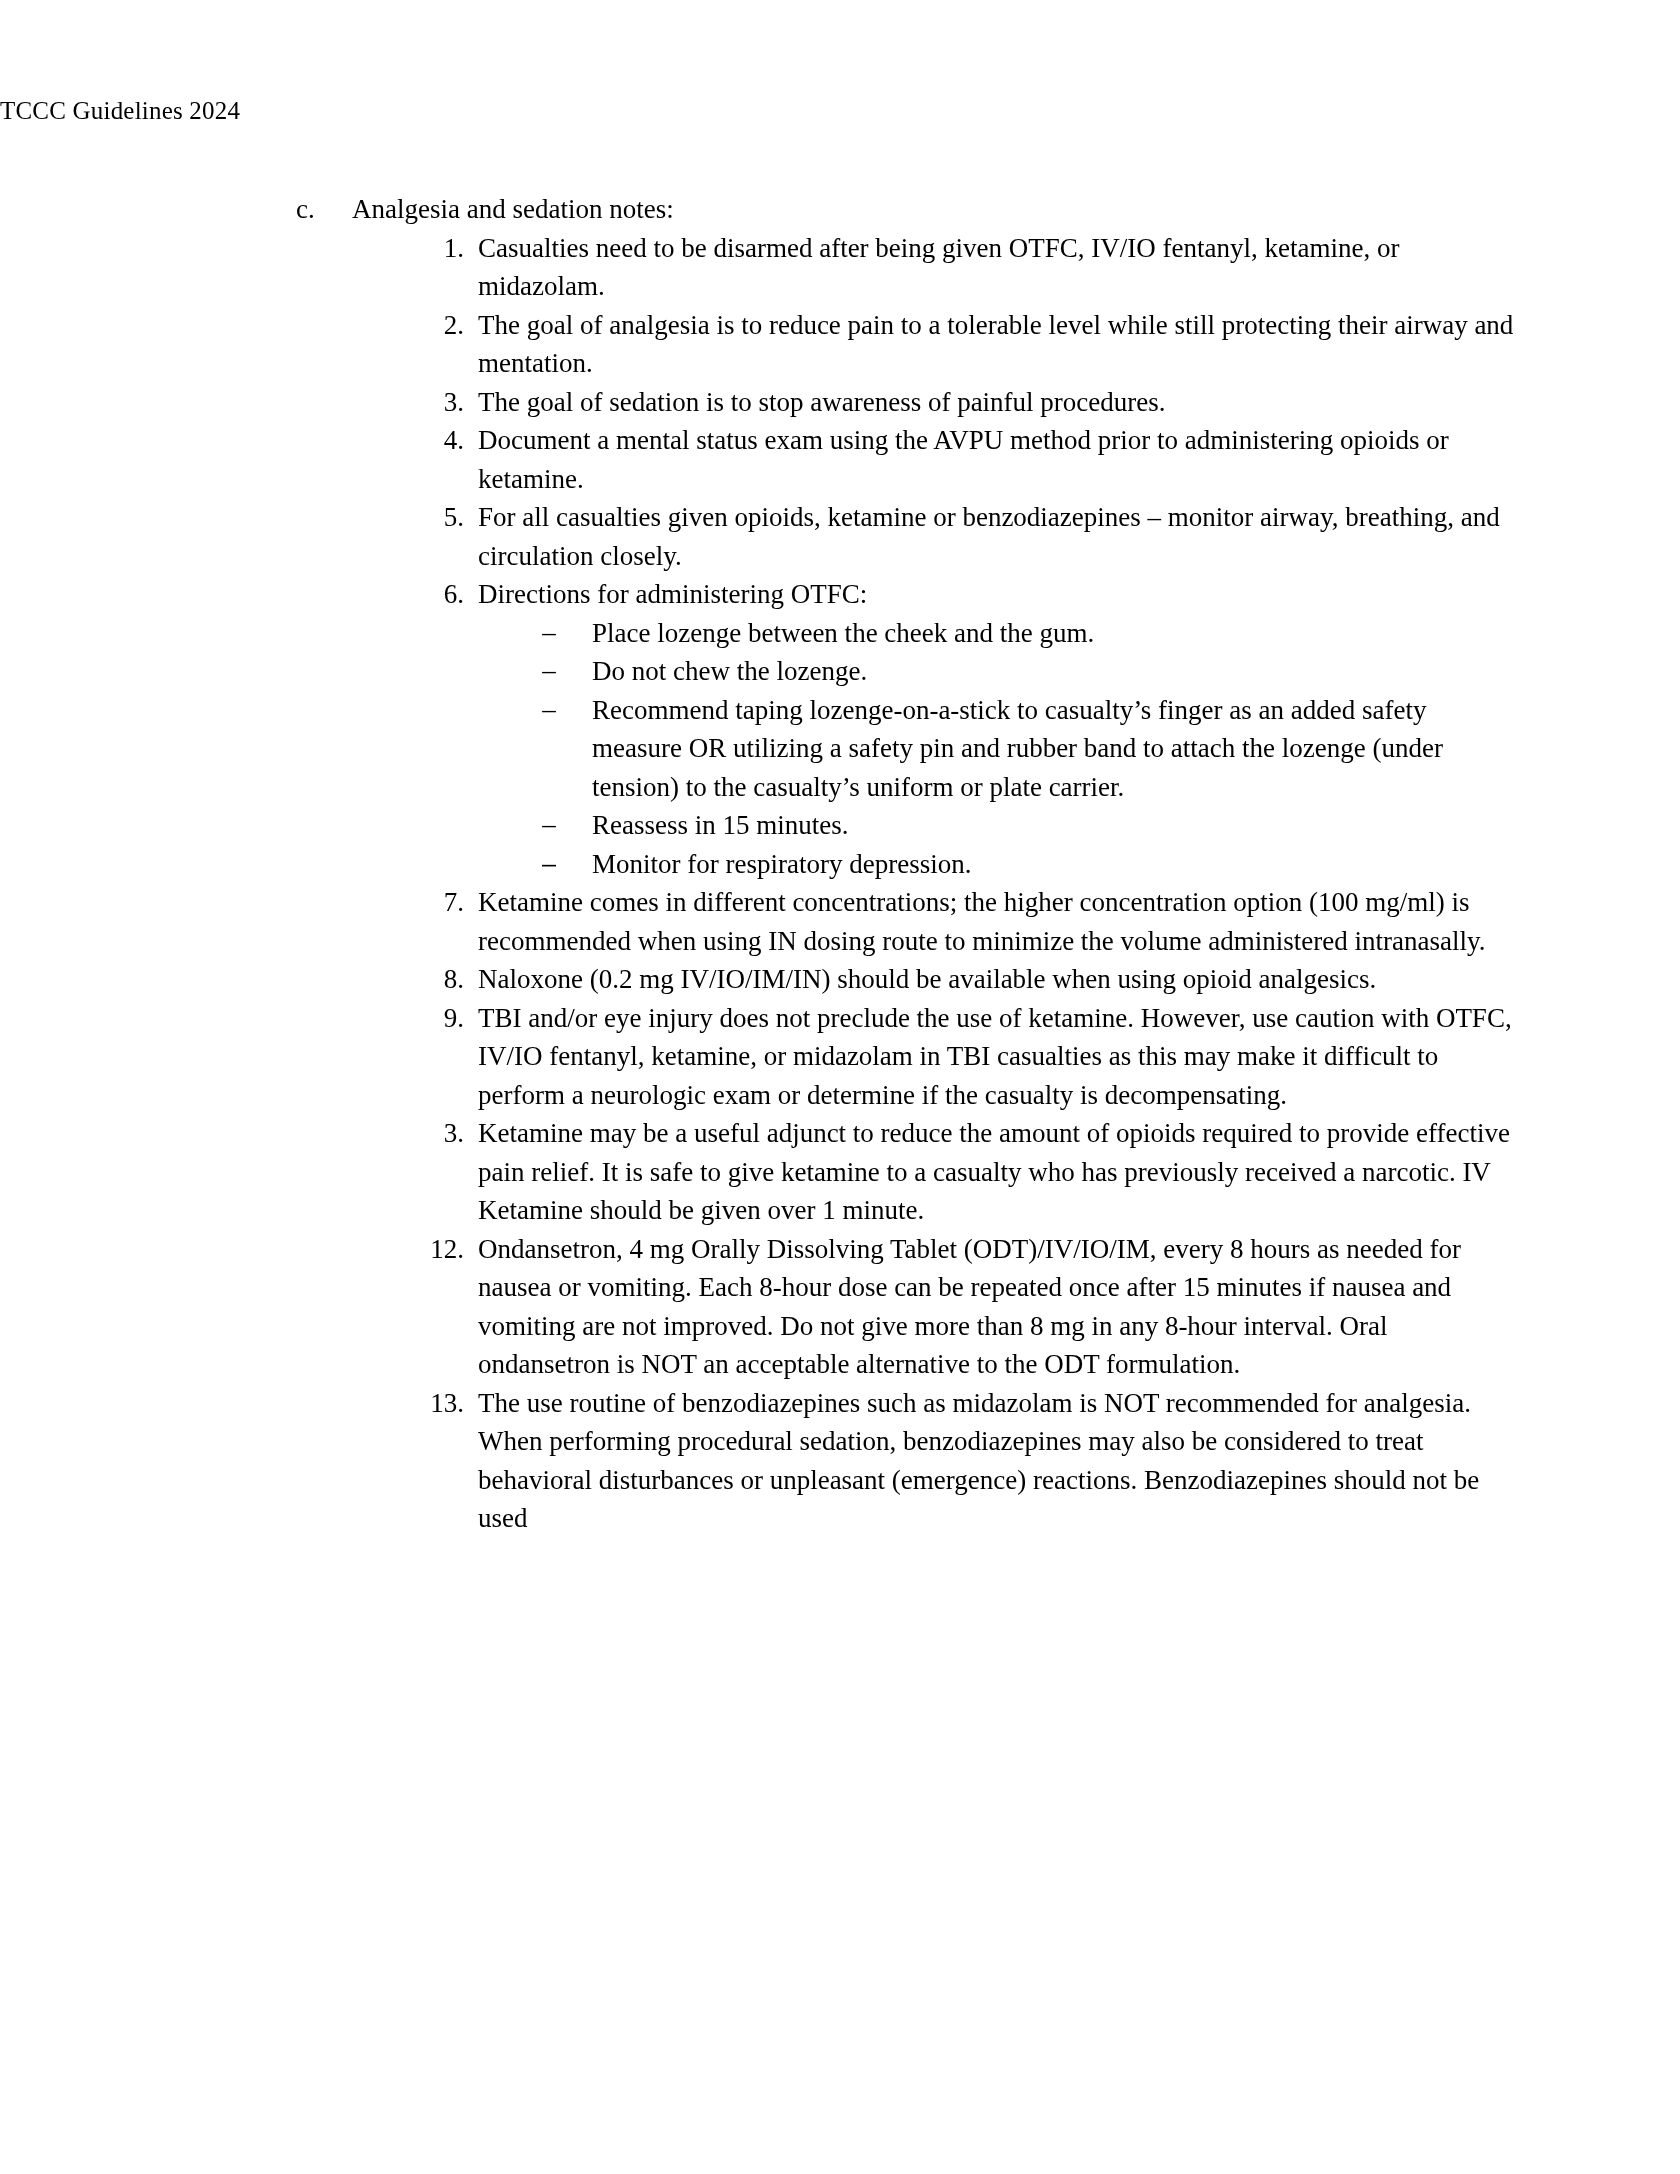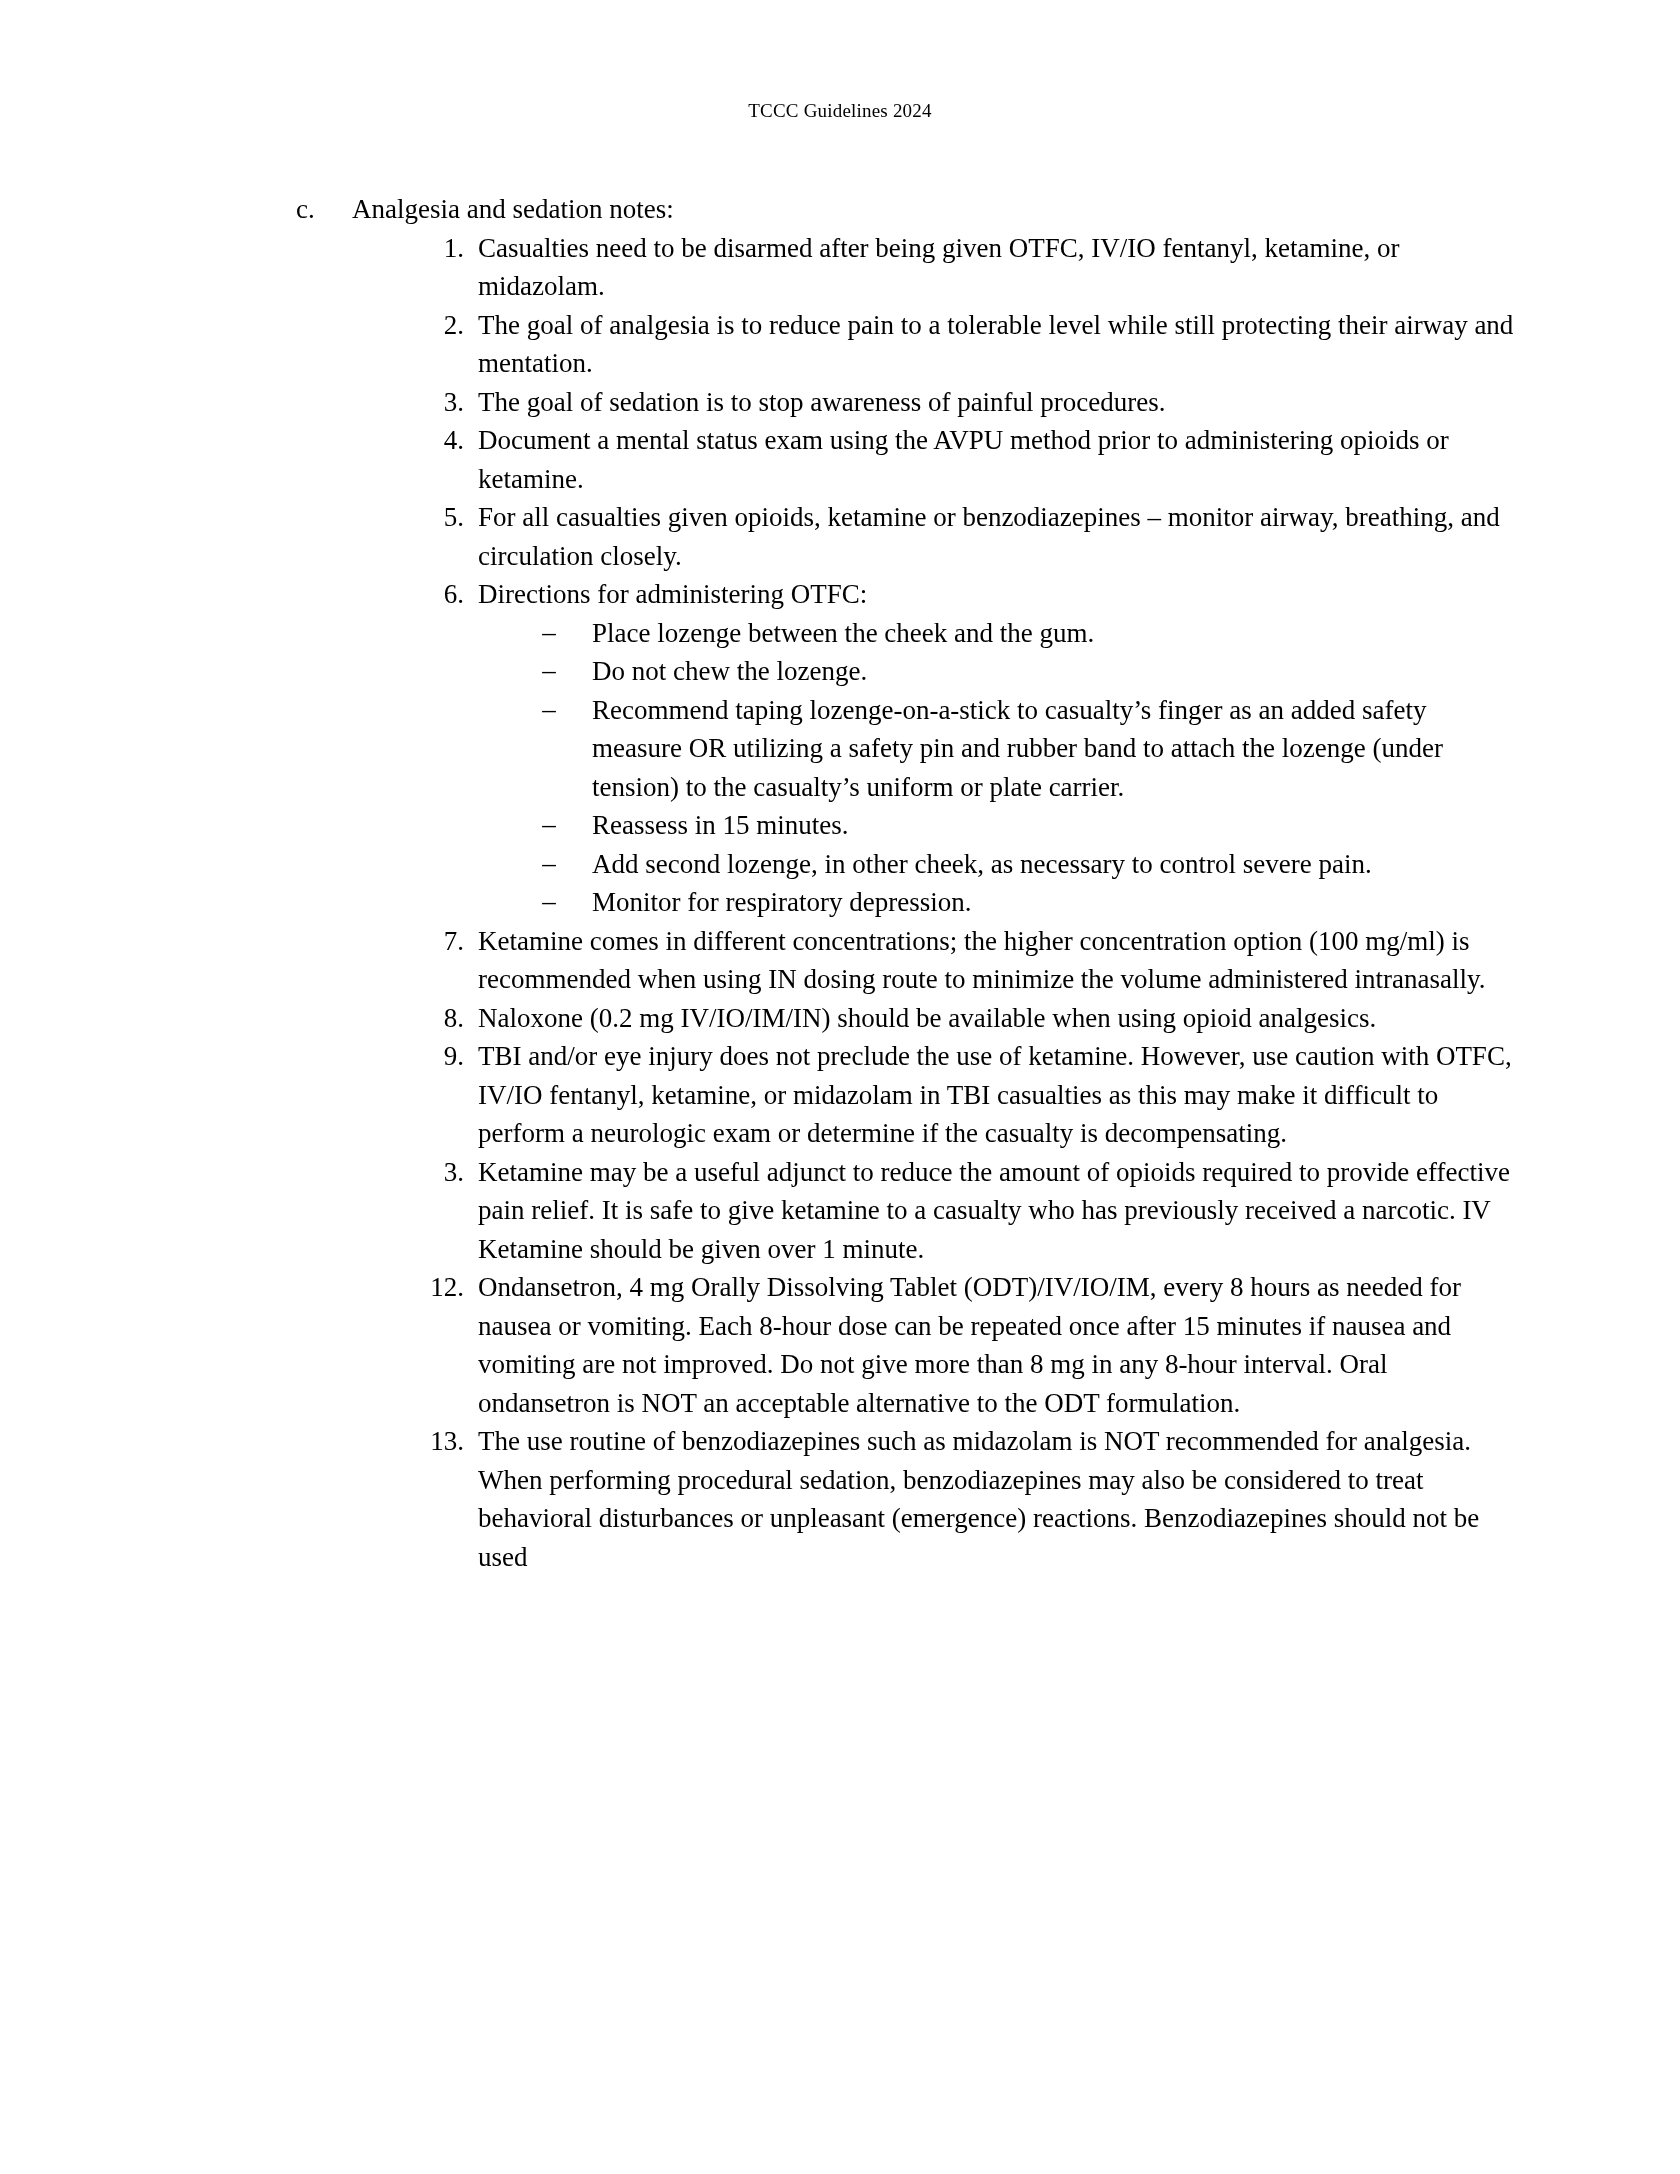--- a/index.html
+++ b/index.html
@@ -19,22 +19,21 @@
     width: 1680px;
     height: 2174px;
     background: #ffffff;
     box-sizing: border-box;
   }
   .page-header {
     position: absolute;
     top: 96px;
     left: 0;
     width: 1680px;
-    text-align: center;
-    font-size: 19px;
+    font-size: 25px;
     line-height: 30px;
     letter-spacing: 0.2px;
   }
   .content {
     position: absolute;
     top: 190px;
     left: 0;
     width: 1680px;
   }
 
@@ -123,21 +122,21 @@
         <li class="num-item"><span class="marker">1.</span><span class="txt">Casualties need to be disarmed after being given OTFC, IV/IO fentanyl, ketamine, or midazolam.</span></li>
         <li class="num-item"><span class="marker">2.</span><span class="txt">The goal of analgesia is to reduce pain to a tolerable level while still protecting their airway and mentation.</span></li>
         <li class="num-item"><span class="marker">3.</span><span class="txt">The goal of sedation is to stop awareness of painful procedures.</span></li>
         <li class="num-item"><span class="marker">4.</span><span class="txt">Document a mental status exam using the AVPU method prior to administering opioids or ketamine.</span></li>
         <li class="num-item"><span class="marker">5.</span><span class="txt">For all casualties given opioids, ketamine or benzodiazepines – monitor airway, breathing, and circulation closely.</span></li>
         <li class="num-item"><span class="marker">6.</span><span class="txt">Directions for administering OTFC:</span><ul class="dash-list">
             <li class="dash-item"><span class="marker">–</span><span class="txt">Place lozenge between the cheek and the gum.</span></li>
             <li class="dash-item"><span class="marker">–</span><span class="txt">Do not chew the lozenge.</span></li>
             <li class="dash-item"><span class="marker">–</span><span class="txt">Recommend taping lozenge-on-a-stick to casualty’s finger as an added safety measure OR utilizing a safety pin and rubber band to attach the lozenge (under tension) to the casualty’s uniform or plate carrier.</span></li>
             <li class="dash-item"><span class="marker">–</span><span class="txt">Reassess in 15 minutes.</span></li>
-            <li class="dash-item"><span class="marker">–</span><span class="txt">Add second lozenge, in other cheek, as necessary to control severe pain.</span></li>
+            <li class="dash-item"><span class="marker">–</span></li>
             <li class="dash-item"><span class="marker">–</span><span class="txt">Monitor for respiratory depression.</span></li>
           </ul></li>
         <li class="num-item"><span class="marker">7.</span><span class="txt">Ketamine comes in different concentrations; the higher concentration option (100 mg/ml) is recommended when using IN dosing route to minimize the volume administered intranasally.</span></li>
         <li class="num-item"><span class="marker">8.</span><span class="txt">Naloxone (0.2 mg IV/IO/IM/IN) should be available when using opioid analgesics.</span></li>
         <li class="num-item"><span class="marker">9.</span><span class="txt">TBI and/or eye injury does not preclude the use of ketamine. However, use caution with OTFC, IV/IO fentanyl, ketamine, or midazolam in TBI casualties as this may make it difficult to perform a neurologic exam or determine if the casualty is decompensating.</span></li>
         <li class="num-item"><span class="marker">3.</span><span class="txt">Ketamine may be a useful adjunct to reduce the amount of opioids required to provide effective pain relief. It is safe to give ketamine to a casualty who has previously received a narcotic. IV Ketamine should be given over 1 minute.</span></li>
         <li class="num-item"><span class="marker">12.</span><span class="txt">Ondansetron, 4 mg Orally Dissolving Tablet (ODT)/IV/IO/IM, every 8 hours as needed for nausea or vomiting. Each 8-hour dose can be repeated once after 15 minutes if nausea and vomiting are not improved. Do not give more than 8 mg in any 8-hour interval. Oral ondansetron is NOT an acceptable alternative to the ODT formulation.</span></li>
         <li class="num-item"><span class="marker">13.</span><span class="txt">The use routine of benzodiazepines such as midazolam is NOT recommended for analgesia. When performing procedural sedation, benzodiazepines may also be considered to treat behavioral disturbances or unpleasant (emergence) reactions. Benzodiazepines should not be used</span></li>
       </ol>
 

